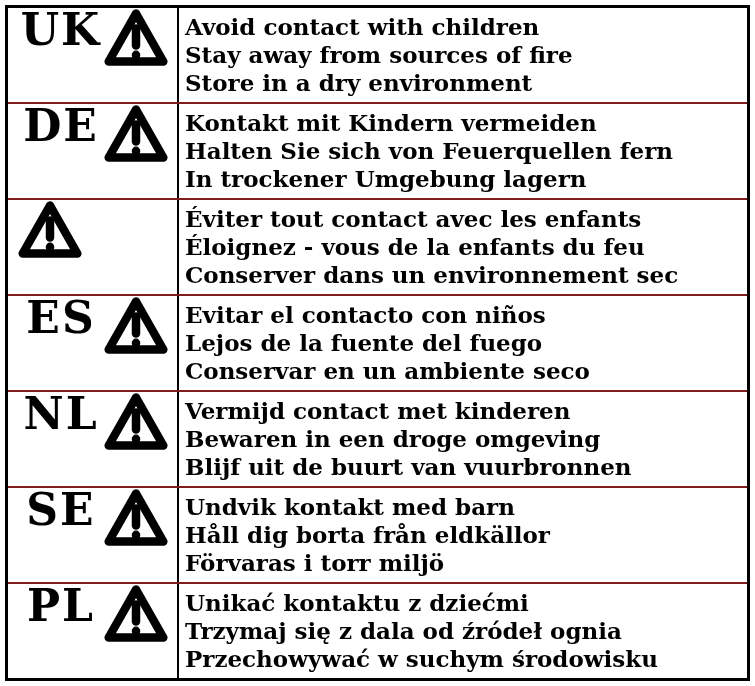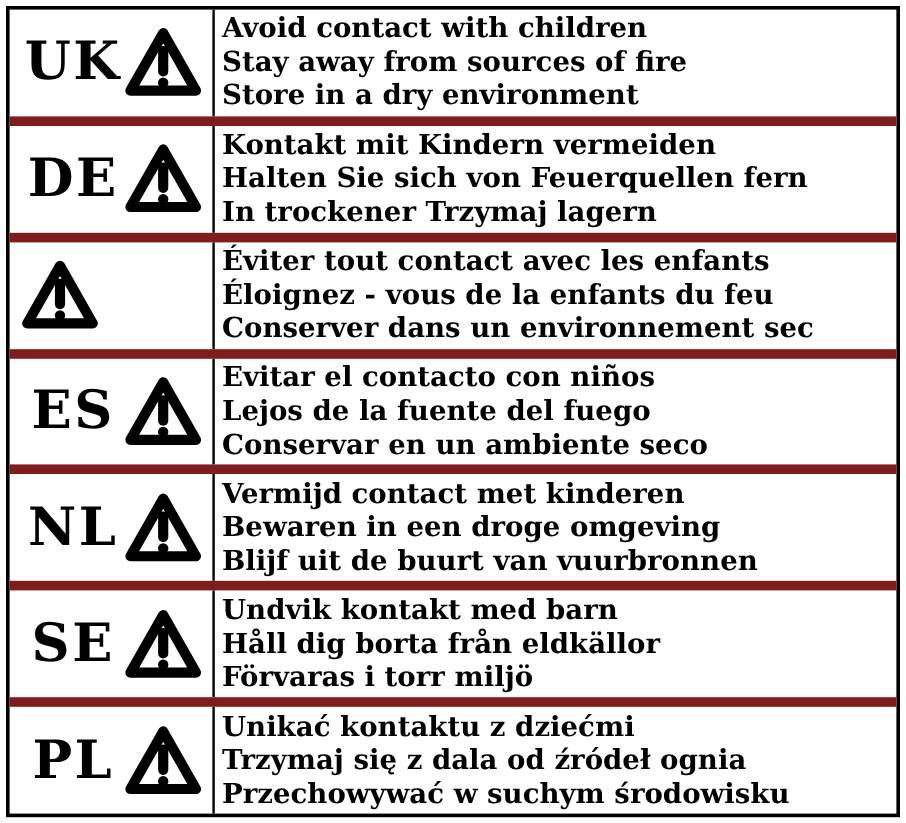--- a/index.html
+++ b/index.html
@@ -22,29 +22,28 @@
     display: flex;
     flex-direction: column;
     background: #ffffff;
   }
   .row {
     flex: 1 1 0;
     min-height: 0;
     display: flex;
   }
   .row + .row {
-    border-top: 8px solid #7f1d1d;
+    border-top: 2px solid #7f1d1d;
   }
   .cell-code {
     flex: 0 0 171px;
     width: 171px;
     box-sizing: border-box;
     border-right: 2px solid #000000;
     display: flex;
-    align-items: center;
     padding-left: 10px;
   }
   .code {
     font-family: "DejaVu Serif", "Liberation Serif", serif;
     font-weight: bold;
     font-size: 44px;
     letter-spacing: 2px;
     color: #000000;
     width: 86px;
     text-align: center;
@@ -106,21 +105,21 @@
           <svg viewBox="0 0 68 62" width="64" height="60">
             <path d="M34 5 L63 56 L5 56 Z" fill="none" stroke="#000" stroke-width="9" stroke-linejoin="round"></path>
             <path d="M34 21 L34 39" stroke="#000" stroke-width="9" stroke-linecap="round" fill="none"></path>
             <circle cx="34" cy="49" r="4.6" fill="#000"></circle>
           </svg>
         </span>
       </div>
       <div class="cell-text">
         <div class="wline">Kontakt mit Kindern vermeiden</div>
         <div class="wline">Halten Sie sich von Feuerquellen fern</div>
-        <div class="wline">In trockener Trzymaj lagern</div>
+        <div class="wline">In trockener Umgebung lagern</div>
       </div>
     </div>
 
     <div class="row">
       <div class="cell-code">
         <span class="tri-wrap">
           <svg viewBox="0 0 68 62" width="64" height="60">
             <path d="M34 5 L63 56 L5 56 Z" fill="none" stroke="#000" stroke-width="9" stroke-linejoin="round"></path>
             <path d="M34 21 L34 39" stroke="#000" stroke-width="9" stroke-linecap="round" fill="none"></path>
             <circle cx="34" cy="49" r="4.6" fill="#000"></circle>

